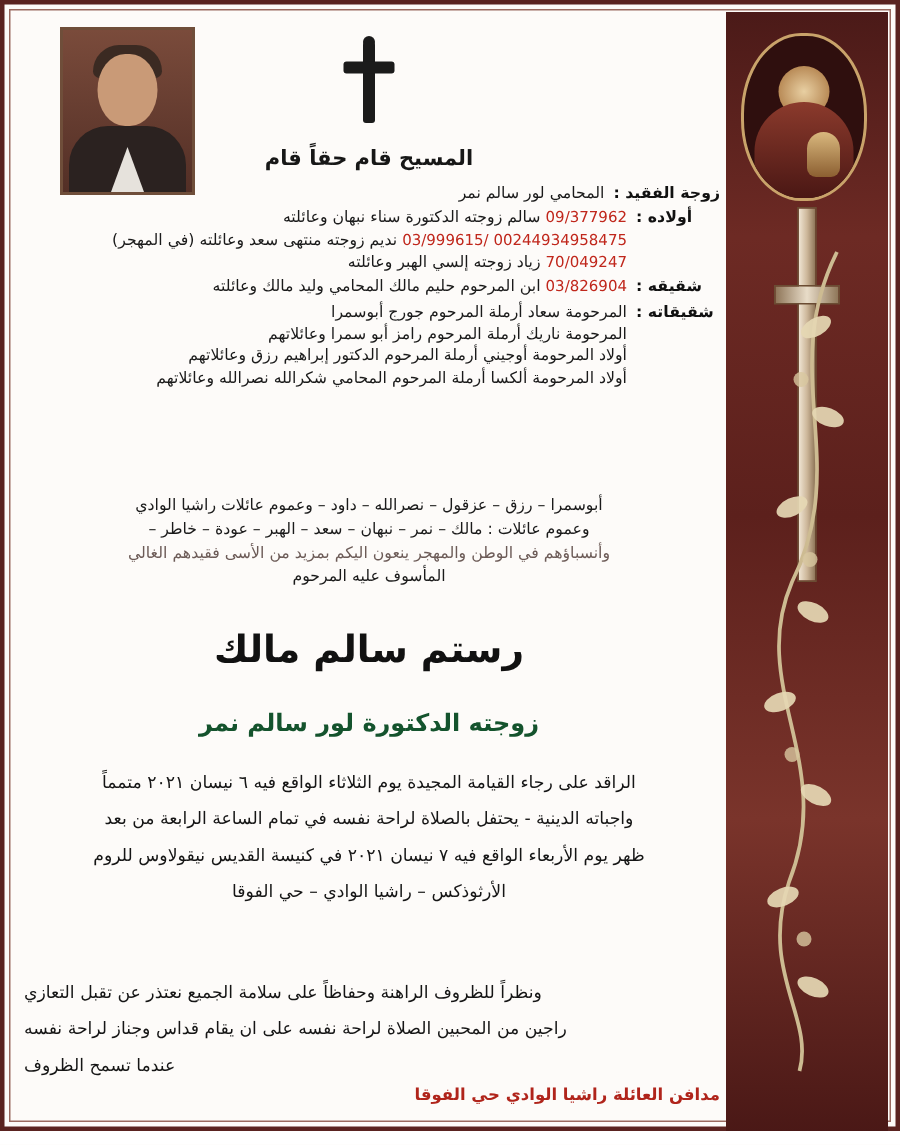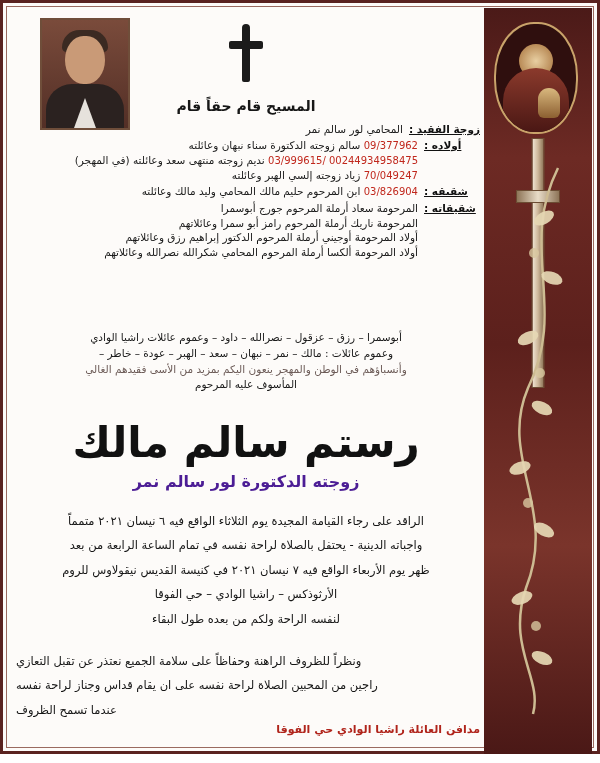--- a/index.html
+++ b/index.html
@@ -253,21 +253,20 @@
     gap: 6px;
     margin-bottom: 1px;
   }
   .rel-label {
     flex: 0 0 56px;
     text-align: left;
     font-weight: bold;
     color: #111;
     white-space: nowrap;
     font-size: 10.5px;
-    text-decoration: underline;
   }
   .rel-values {
     flex: 1 1 auto;
     text-align: right;
   }
   .rel-line {
     white-space: nowrap;
   }
   .phone {
     color: #c0271c;
@@ -291,34 +290,34 @@
     color: #6c5b57;
   }
 
   
   .deceased-name {
     position: absolute;
     top: 408px;
     left: 0;
     right: 0;
     text-align: center;
-    font-size: 42px;
+    font-size: 25px;
     font-weight: bold;
     color: #111;
     letter-spacing: 1px;
   }
   .spouse-line {
     position: absolute;
     top: 462px;
     left: 0;
     right: 0;
     text-align: center;
     font-size: 16px;
     font-weight: bold;
-    color: #4c1d95;
+    color: #14532d;
   }
 
   
   .body-text {
     position: absolute;
     top: 500px;
     left: 4px;
     right: 4px;
     text-align: center;
     font-size: 11.5px;
@@ -463,21 +462,20 @@
     </div>
 
     <div class="deceased-name">رستم سالم مالك</div>
     <div class="spouse-line">زوجته الدكتورة لور سالم نمر</div>
 
     <div class="body-text">
       <p>الراقد على رجاء القيامة المجيدة يوم الثلاثاء الواقع فيه ٦ نيسان ٢٠٢١ متمماً</p>
       <p>واجباته الدينية - يحتفل بالصلاة لراحة نفسه في تمام الساعة الرابعة من بعد</p>
       <p>ظهر يوم الأربعاء الواقع فيه ٧ نيسان ٢٠٢١ في كنيسة القديس نيقولاوس للروم</p>
       <p>الأرثوذكس – راشيا الوادي – حي الفوقا</p>
-      <p>لنفسه الراحة ولكم من بعده طول البقاء</p>
     </div>
 
     <div class="apology">
       <p>ونظراً للظروف الراهنة وحفاظاً على سلامة الجميع  نعتذر عن تقبل التعازي</p>
       <p>راجين من المحبين الصلاة لراحة نفسه على ان يقام قداس وجناز لراحة نفسه</p>
       <p>عندما تسمح الظروف</p>
     </div>
 
     <div class="cemetery">مدافن العائلة راشيا الوادي حي الفوقا</div>
   </div>

